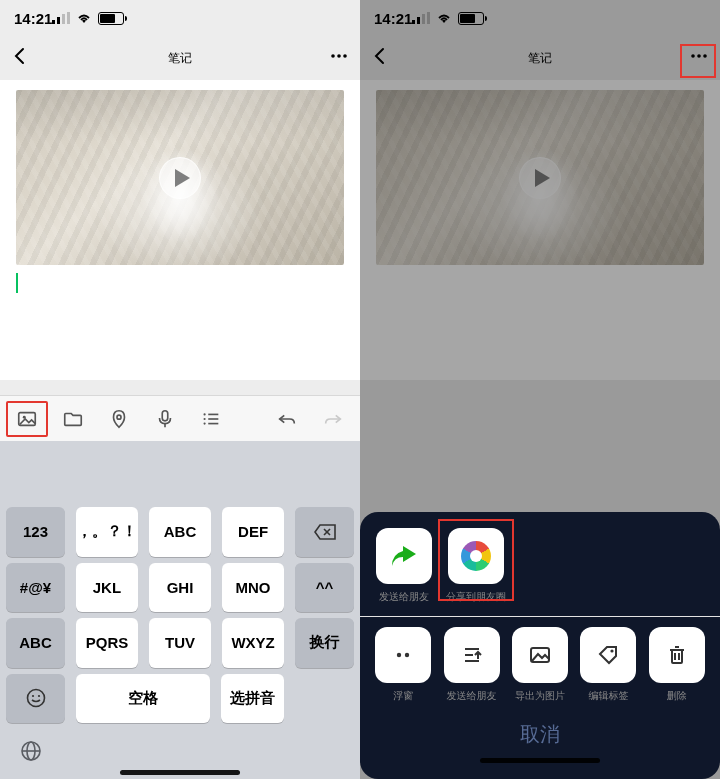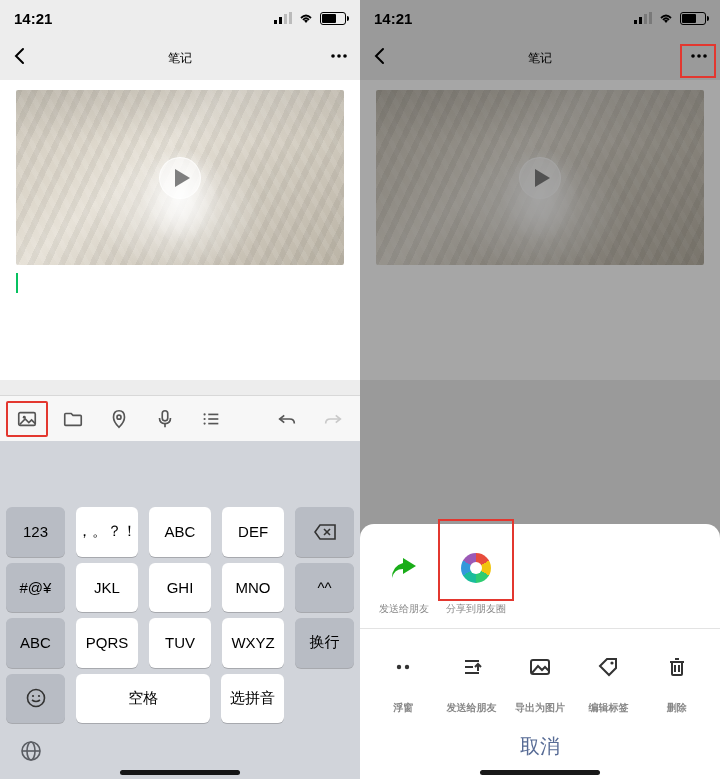--- a/index.html
+++ b/index.html
@@ -13,21 +13,21 @@
   }
   .screen { width: 360px; height: 779px; position: relative; overflow: hidden; }
   .screen-left { background: #ededed; }
   .screen-right { background: #ededed; }
   .dim-overlay {
     position: absolute; inset: 0; background: rgba(0,0,0,0.35);
     z-index: 5;
   }
   
   .status-bar {
-    height: 36px; display: flex; align-items: center; justify-content: space-between;
+    height: 36px; display: flex; align-items: center; 
     padding: 0 14px; font-weight: 600; font-size: 15px; color: #000;
   }
   .status-icons { display: flex; gap: 6px; align-items: center; }
   .signal, .wifi, .battery { display:inline-block; }
   .battery {
     width: 26px; height: 13px; border: 1.5px solid #000; border-radius: 3px; position: relative;
   }
   .battery::after {
     content: ""; position: absolute; right: -4px; top: 3px; width: 2.5px; height: 5px;
     background: #000; border-radius: 0 2px 2px 0;
@@ -80,39 +80,39 @@
   .tool-btn svg { width:22px; height:22px; }
   
   .sugg-bar {
     position:absolute; left:0; right:0; top:441px; height:60px; background:#d1d4da;
   }
   
   .keyboard {
     position:absolute; left:0; right:0; top:501px; bottom:0; background:#d1d4da;
     padding: 6px; display:flex; flex-direction:column; gap:6px;
   }
-  .krow { display:flex; gap:11px; flex:1; }
+  .krow { display:flex; gap:11px; flex:1;font-weight:bold; }
   .key {
     flex:1; background:#fff; border-radius:6px; display:flex; align-items:center; justify-content:center;
     font-size:15px; color:#000; box-shadow: 0 1px 0 rgba(0,0,0,0.2);
   }
   .key.gray { background:#b8bcc4; }
   .key.wide { flex:2.15; }
   .key.side { flex:0.95; }
   .globe-row { height:44px; display:flex; align-items:center; padding:0 10px; }
   .globe-row .globe { width:30px; height:30px; display:flex; align-items:center; justify-content:center; color:#5a5d63;}
   .home-ind {
     position:absolute; left:50%; bottom:4px; transform:translateX(-50%);
     width:120px; height:5px; background:#000; border-radius:3px; opacity:0.9;
   }
   
   .sheet {
     position:absolute; left:0; right:0; bottom:0; z-index:10;
-    background:#ffffff; border-top-left-radius:14px; border-top-right-radius:14px;
-    padding-top: 16px; padding-bottom: 4px;
+    background:#0f172a; border-top-left-radius:14px; border-top-right-radius:14px;
+    padding-top: 16px; padding-bottom: 16px; border-radius: 18px;
   }
   .sheet-row { display:flex; gap:12px; padding: 0 14px 8px; }
   .sheet-item { width:60px; display:flex; flex-direction:column; align-items:center; gap:6px;}
   .sheet-tile {
     width:56px; height:56px; background:#fff; border-radius:12px;
     display:flex; align-items:center; justify-content:center;
   }
   .sheet-label { font-size:10px; color:#888; text-align:center; white-space:nowrap;}
   .sheet-divider { height:1px; background:#e3e3e3; margin: 4px 0 10px; }
   .cancel-btn {
@@ -345,21 +345,21 @@
         <div class="sheet-label">发送给朋友</div>
       </div>
       <div class="sheet-item">
         <div class="sheet-tile">
             <div class="aperture"></div>
           </div>
         <div class="sheet-label">分享到朋友圈</div>
       </div>
     </div>
     <div class="sheet-divider"></div>
-    <div class="sheet-row" style="gap:10px;font-weight:bold;">
+    <div class="sheet-row" style="gap:10px;">
       <div class="sheet-item">
         <div class="sheet-tile">
             <svg width="26" height="26" viewBox="0 0 26 26">
               <circle cx="9" cy="13" r="2.2" fill="#333"></circle>
               <circle cx="17" cy="13" r="2.2" fill="#333"></circle>
             </svg>
           </div>
         <div class="sheet-label">浮窗</div>
       </div>
       <div class="sheet-item">

